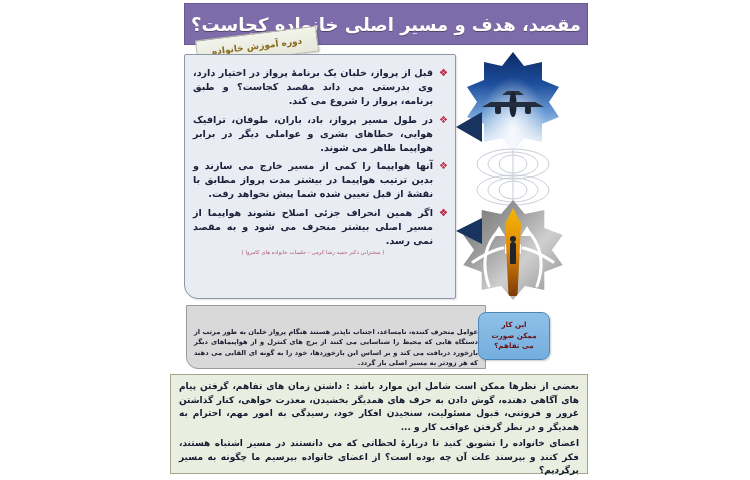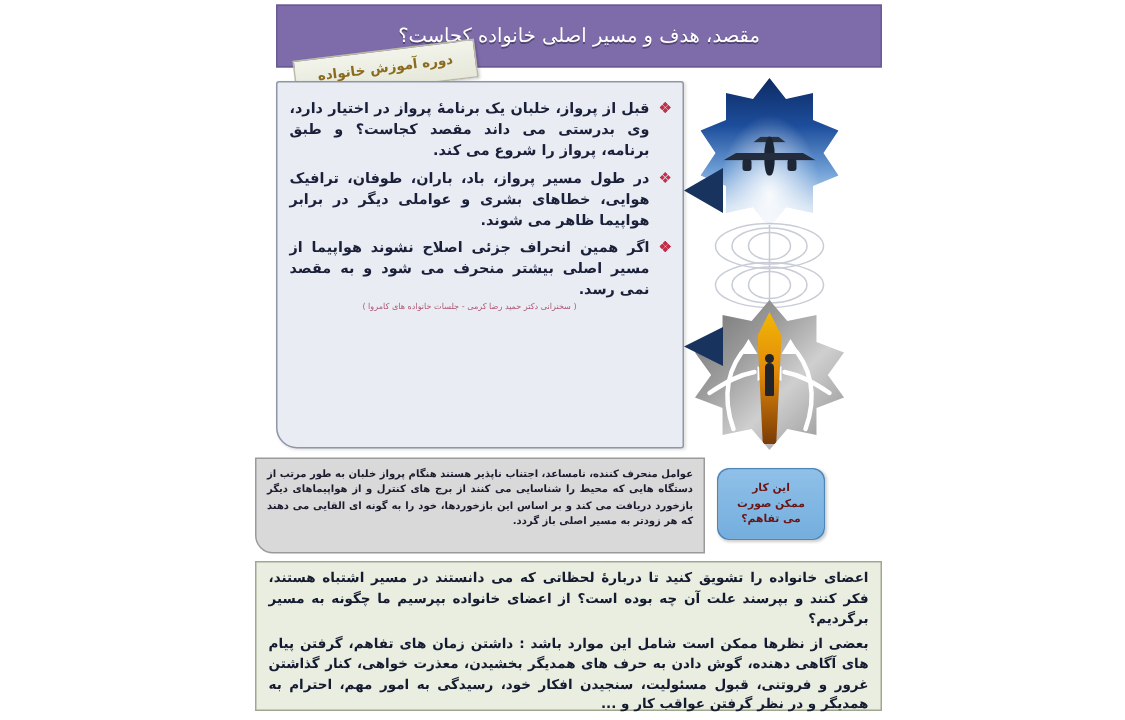--- a/index.html
+++ b/index.html
@@ -30,22 +30,22 @@
     height: 42px;
     background: #7E6BA9;
     border: 1px solid #6a5a93;
     display: flex;
     align-items: center;
     justify-content: center;
     box-sizing: border-box;
   }
   .title-banner .title-text {
     color: #ffffff;
-    font-size: 13px;
-    font-weight: normal;
+    font-size: 18px;
+    font-weight: bold;
     letter-spacing: -0.2px;
     text-shadow: 0 1px 0 rgba(0,0,0,.35);
     direction: rtl;
     white-space: nowrap;
   }
 
   
   .ribbon {
     position: absolute;
     left: 196px;
@@ -116,29 +116,29 @@
     font-size: 5.4px;
     color: #b05a78;
     font-weight: normal;
     margin-top: 1px;
     direction: rtl;
   }
 
   
   .gray-box {
     position: absolute;
-    left: 170px;
+    left: 186px;
     top: 305px;
     width: 300px;
     height: 64px;
     background: #d9d9d9;
     border: 1px solid #9a9a9a;
     border-radius: 0 0 0 12px;
     box-sizing: border-box;
-    padding: 5px 7px;
+    padding: 21px 7px;
     direction: rtl;
   }
   .gray-box p {
     margin: 0;
     font-size: 6.7px;
     line-height: 1.55;
     color: #1b1b2e;
     text-align: justify;
     font-weight: bold;
   }
@@ -399,20 +399,21 @@
       <li>
         <span class="bullet-marker">❖</span>
         <span>قبل از پرواز، خلبان یک برنامهٔ پرواز در اختیار دارد، وی بدرستی می داند مقصد کجاست؟ و طبق برنامه، پرواز را شروع می کند.</span>
       </li>
       <li>
         <span class="bullet-marker">❖</span>
         <span>در طول مسیر پرواز، باد، باران، طوفان، ترافیک هوایی، خطاهای بشری و عواملی دیگر در برابر هواپیما ظاهر می شوند.</span>
       </li>
       <li>
         <span class="bullet-marker">❖</span>
+        <span>آنها هواپیما را کمی از مسیر خارج می سازند و بدین ترتیب هواپیما در بیشتر مدت پرواز مطابق با نقشهٔ از قبل تعیین شده شما پیش نخواهد رفت.</span>
       </li>
       <li>
         <span class="bullet-marker">❖</span>
       </li>
       <li>
         <span class="bullet-marker">❖</span>
         <span>اگر همین انحراف جزئی اصلاح نشوند هواپیما از مسیر اصلی بیشتر منحرف می شود و به مقصد نمی رسد.</span>
         <span class="cite">( سخنرانی دکتر حمید رضا کرمی - جلسات خانواده های کامروا )</span>
       </li>
     </ul>
@@ -424,17 +425,17 @@
 
   <div class="blue-callout">
     <div class="callout-text">
       <div>این کار</div>
       <div>ممکن صورت</div>
       <div>می تفاهم؟</div>
     </div>
   </div>
 
   <div class="bottom-box">
+    <p>بعضی از نظرها ممکن است شامل این موارد باشد : داشتن زمان های تفاهم، گرفتن پیام های آگاهی دهنده، گوش دادن به حرف های همدیگر بخشیدن، معذرت خواهی، کنار گذاشتن غرور و فروتنی، قبول مسئولیت، سنجیدن افکار خود، رسیدگی به امور مهم، احترام به همدیگر و در نظر گرفتن عواقب کار و ...</p>
     <p>اعضای خانواده را تشویق کنید تا دربارهٔ لحظاتی که می دانستند در مسیر اشتباه هستند، فکر کنند و بپرسند علت آن چه بوده است؟ از اعضای خانواده بپرسیم ما چگونه به مسیر برگردیم؟</p>
-    <p>بعضی از نظرها ممکن است شامل این موارد باشد : داشتن زمان های تفاهم، گرفتن پیام های آگاهی دهنده، گوش دادن به حرف های همدیگر بخشیدن، معذرت خواهی، کنار گذاشتن غرور و فروتنی، قبول مسئولیت، سنجیدن افکار خود، رسیدگی به امور مهم، احترام به همدیگر و در نظر گرفتن عواقب کار و ...</p>
   </div>
 
 </div>
 
 </body></html>

